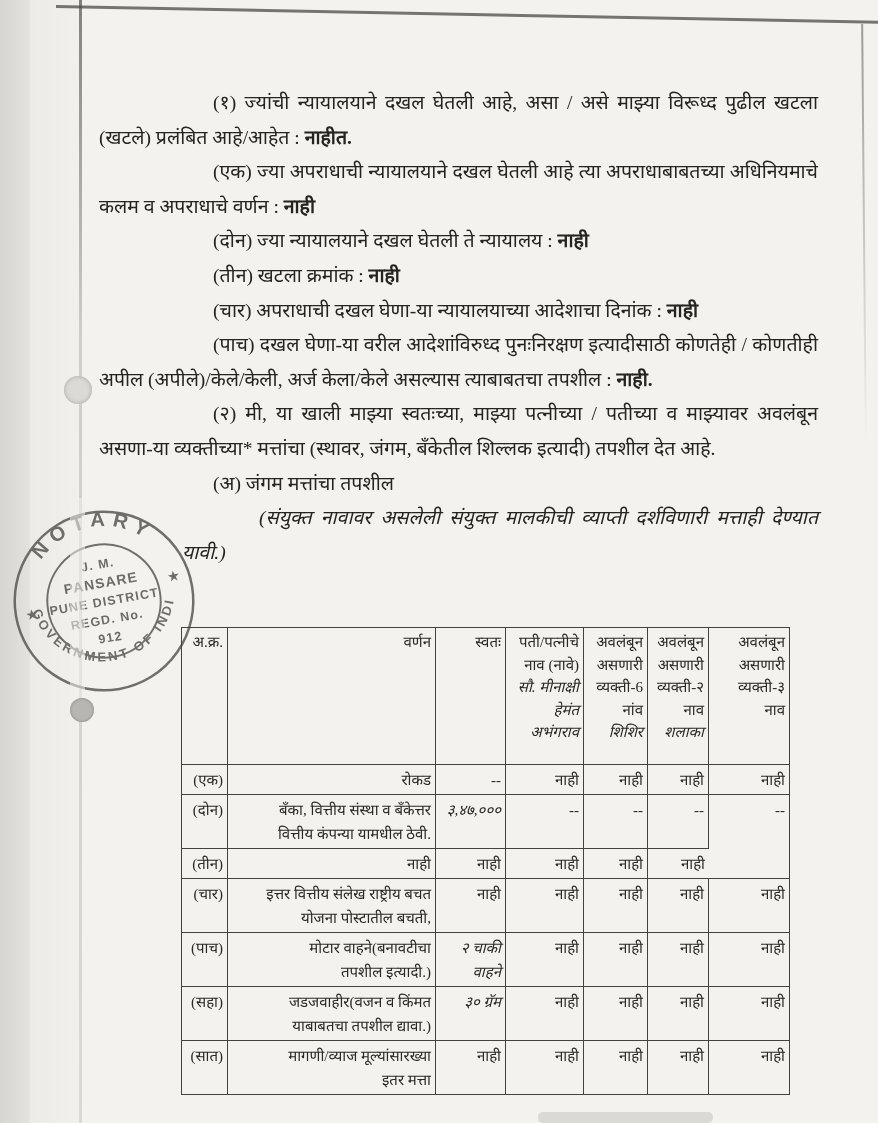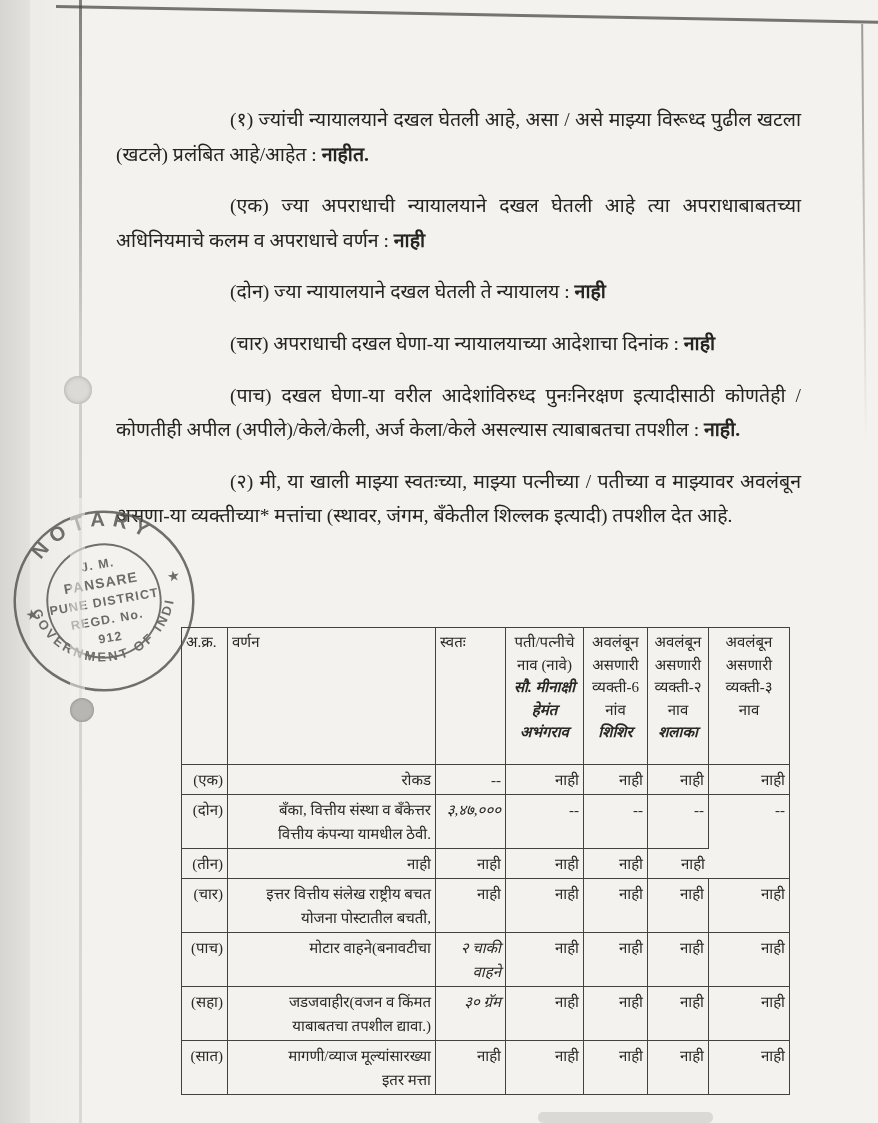--- a/index.html
+++ b/index.html
@@ -23,61 +23,64 @@
   .edge-right{position:absolute;left:863px;top:24px;width:2px;height:420px;
     background:linear-gradient(to bottom,rgba(85,82,78,.55),rgba(85,82,78,0));transform:rotate(-.5deg);}
   .punch{position:absolute;border-radius:50%;}
   .punch-1{left:64px;top:376px;width:28px;height:28px;background:#dcdad6;box-shadow:inset 0 0 4px rgba(120,118,114,.55);}
   .punch-2{left:70px;top:698px;width:24px;height:24px;background:#b8b6b2;box-shadow:inset 0 0 3px rgba(90,88,84,.6);}
   .smudge{position:absolute;left:538px;top:1112px;width:175px;height:11px;background:#dbd9d5;border-radius:5px;}
 
   
   .doc-text{position:absolute;left:99px;top:86px;width:719px;
     font-size:19.5px;line-height:34.6px;text-align:justify;}
-  .para{margin:17px;}
+  .para{margin:0;}
   .indent{text-indent:114px;}
   .note{margin-left:83px;text-indent:77px;font-style:italic;}
   .bold{font-weight:bold;}
 
   
   .stamp{position:absolute;left:8px;top:505px;width:192px;height:192px;
     opacity:.82;transform:rotate(-10deg);}
   .stamp-wash{position:absolute;left:70px;top:498px;width:15px;height:212px;
     background:rgba(243,241,237,.55);}
 
   
   .tbl{position:absolute;left:181px;top:627px;width:607px;
     border:1.5px solid #45423e;font-size:15px;color:#2b2824;}
   .hdr,.trow{display:grid;grid-template-columns:46px 208px 70px 78px 64px 61px 1fr;}
   .cell{border-right:1.4px solid #45423e;padding:3px 4px 2px;line-height:22.6px;overflow:hidden;}
   .hdr .cell:last-child,.trow .cell:last-child{border-right:none;}
-  .hdr .cell{min-height:131px;}
+  .hdr .cell{min-height:131px;text-align:right;}
   .trow .cell{border-top:1.4px solid #45423e;line-height:24px;text-align:right;}
   .c-center{text-align:center;}
   .val-fill{font-style:italic;}
-  .hdr .h-name{font-style:italic;font-weight:bold;}
+  .hdr .h-name{font-style:italic;}
 </style>
 </head>
 <body>
 
 <div id="canvas">
   <div class="strip-outer"></div>
   <div class="strip-fold"></div>
   <div class="fold-line"></div>
   <div class="edge-top"></div>
   <div class="edge-right"></div>
   <div class="punch punch-1"></div>
 
   <div class="doc-text">
       <p class="para indent"><span>(१)    ज्यांची न्यायालयाने दखल घेतली आहे, असा / असे माझ्या विरूध्द पुढील खटला (खटले) प्रलंबित आहे/आहेत : </span><span class="bold">नाहीत.</span></p>
       <p class="para indent"><span>(एक) ज्या अपराधाची न्यायालयाने दखल घेतली आहे त्या अपराधाबाबतच्या अधिनियमाचे कलम व अपराधाचे वर्णन : </span><span class="bold">नाही</span></p>
       <p class="para indent"><span>(दोन) ज्या न्यायालयाने दखल घेतली ते न्यायालय : </span><span class="bold">नाही</span></p>
+      <p class="para indent"><span>(तीन) खटला क्रमांक : </span><span class="bold">नाही</span></p>
       <p class="para indent"><span>(चार) अपराधाची दखल घेणा-या न्यायालयाच्या आदेशाचा दिनांक : </span><span class="bold">नाही</span></p>
       <p class="para indent"><span>(पाच) दखल घेणा-या वरील आदेशांविरुध्द पुनःनिरक्षण इत्यादीसाठी कोणतेही / कोणतीही अपील (अपीले)/केले/केली, अर्ज केला/केले असल्यास त्याबाबतचा तपशील : </span><span class="bold">नाही.</span></p>
       <p class="para indent"><span>(२)    मी, या खाली माझ्या स्वतःच्या, माझ्या पत्नीच्या / पतीच्या व माझ्यावर अवलंबून असणा-या व्यक्तीच्या*  मत्तांचा (स्थावर, जंगम, बँकेतील शिल्लक इत्यादी) तपशील देत आहे.</span></p>
+      <p class="para indent"><span>(अ)  जंगम मत्तांचा तपशील</span></p>
+      <p class="para note"><span>(संयुक्त नावावर असलेली संयुक्त मालकीची व्याप्ती दर्शविणारी मत्ताही देण्यात यावी.)</span></p>
     </div>
 
   <svg class="stamp" viewBox="0 0 200 200">
     <circle cx="100" cy="100" r="93" fill="none" stroke="#55534f" stroke-width="2.6"></circle>
     <circle cx="100" cy="100" r="59" fill="none" stroke="#55534f" stroke-width="2"></circle>
     <path id="arcTop" d="M 22,100 A 78,78 0 0 1 178,100" fill="none"></path>
     <path id="arcBottom" d="M 26,104 A 76,76 0 0 0 174,104" fill="none"></path>
     <text font-family="Liberation Sans, sans-serif" font-size="21" font-weight="bold" letter-spacing="7" fill="#53514d">
       <textPath href="#arcTop" startOffset="50%" text-anchor="middle" id="tp-top">NOTARY</textPath>
     </text>
@@ -217,20 +220,21 @@
             <div>नाही</div>
           </div>
           <div class="cell c-center">
             <div>नाही</div>
           </div>
         </div>
         <div class="trow">
           <div class="cell">(पाच)</div>
           <div class="cell">
             <div>मोटार वाहने(बनावटीचा</div>
+            <div>तपशील इत्यादी.)</div>
           </div>
           <div class="cell c-center val-fill">
             <div>२ चाकी</div>
             <div>वाहने</div>
           </div>
           <div class="cell c-center">
             <div>नाही</div>
           </div>
           <div class="cell c-center">
             <div>नाही</div>

